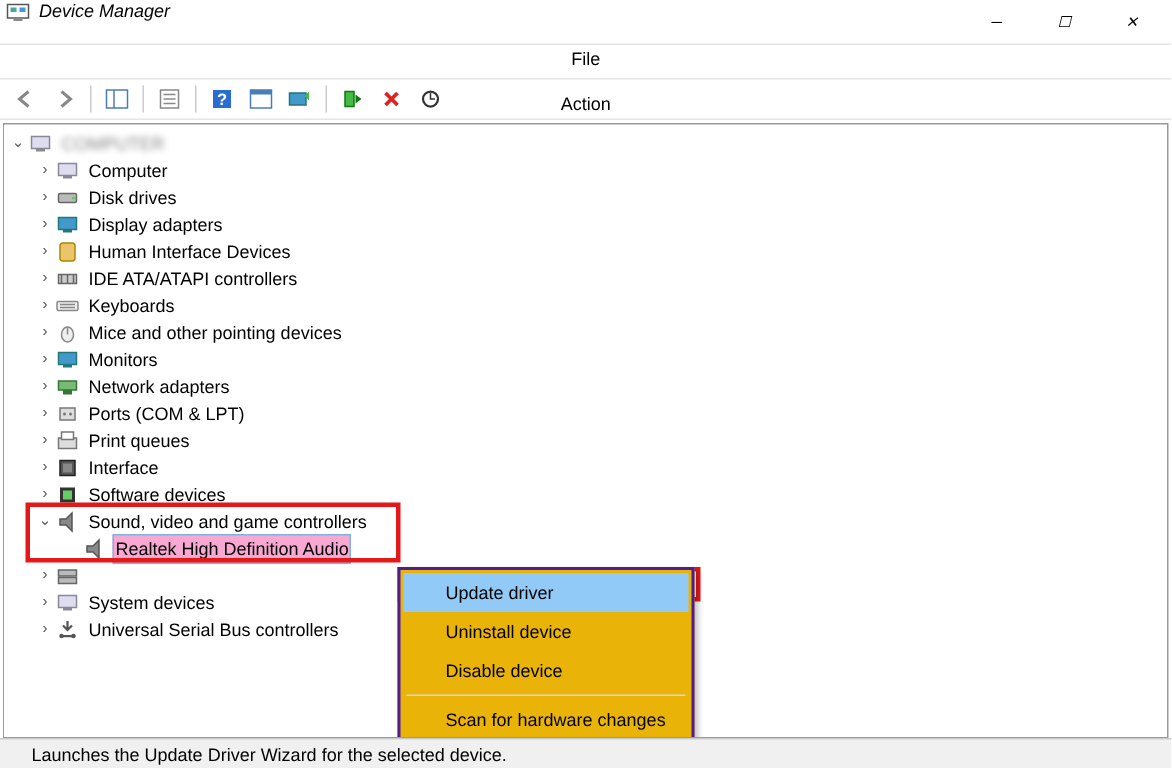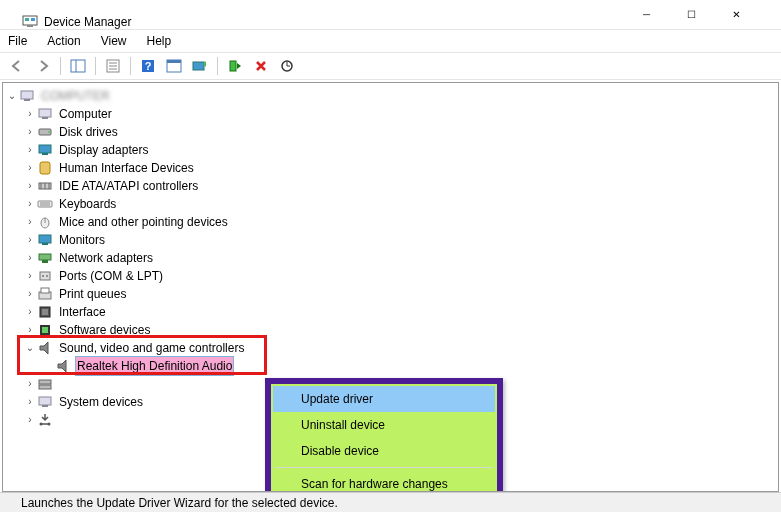--- a/index.html
+++ b/index.html
@@ -1,42 +1,42 @@
 <!DOCTYPE html>
 <html><head>
 <meta charset="utf-8">
 <style>
 * { margin: 0; padding: 0; box-sizing: border-box; }
 body { font-family: "Segoe UI", Tahoma, sans-serif; font-size: 12px; background: #fff; width: 781px; height: 512px; overflow: hidden; position: relative; }
 
-.titlebar { height: 30px; display: flex; align-items: flex-end; padding: 0 22px; border-bottom: 1px solid #e5e5e5; }
+.titlebar { height: 30px; display: flex; align-items: flex-start; padding: 0 4px; border-bottom: 1px solid #e5e5e5; font-style: italic; }
 .titlebar-icon { width: 16px; height: 16px; margin-right: 6px; }
 .titlebar-text { flex: 1; font-size: 12px; }
 .titlebar-controls { display: flex; gap: 0; }
 .titlebar-btn { width: 45px; height: 30px; display: flex; align-items: center; justify-content: center; font-family: "Segoe UI Symbol", sans-serif; font-size: 10px; }
 
-.menubar { height: 22px; display: flex; align-items: center; padding: 0 4px; gap: 12px; }
+.menubar { height: 22px; display: flex; align-items: center; padding: 0 4px; gap: 12px; flex-direction: column; }
 .menubar span { padding: 2px 4px; cursor: default; }
 
 .toolbar { height: 28px; display: flex; align-items: center; padding: 0 6px; gap: 4px; border-top: 1px solid #e5e5e5; border-bottom: 1px solid #e5e5e5; }
 .toolbar-sep { width: 1px; height: 18px; background: #ccc; margin: 0 2px; }
 .toolbar-btn { width: 22px; height: 22px; display: flex; align-items: center; justify-content: center; }
 
 .tree-area { position: absolute; top: 82px; bottom: 20px; left: 2px; right: 2px; border: 1px solid #999; overflow: auto; background: #fff; }
 .tree { padding: 4px 2px; }
 .tree-node { display: flex; align-items: center; height: 18px; line-height: 18px; white-space: nowrap; position: relative; }
 .tree-node .indent { display: inline-block; }
 .tree-toggle { width: 14px; display: inline-flex; justify-content: center; color: #555; font-size: 10px; cursor: default; }
 .tree-icon { width: 16px; height: 16px; display: inline-flex; align-items: center; justify-content: center; margin-right: 4px; }
 .tree-label { padding: 0 2px; }
 .tree-label.selected { background: #f9a8d4; border: 1px solid #7eb4db; padding: 0 1px; }
 
 .highlight-box { border: 3px solid #e31919; position: absolute; pointer-events: none; }
 
-.context-menu { position: absolute; width: 238px; background: #bef264; border: 6px solid #4c1d95; box-shadow: 2px 2px 4px rgba(0,0,0,0.25); padding: 2px; }
+.context-menu { position: absolute; width: 198px; background: #eab308; border: 2px solid #4c1d95; box-shadow: 2px 2px 4px rgba(0,0,0,0.25); padding: 2px; }
 .context-menu .mi { padding: 6px 12px 6px 28px; font-size: 12px; cursor: default; }
 .context-menu .mi.hover { background: #91c9f7; }
 .context-menu .sep { height: 1px; background: #d7d7d7; margin: 3px 2px; }
 
 .statusbar { position: absolute; bottom: 0; left: 0; right: 0; height: 20px; border-top: 1px solid #ccc; padding: 2px 21px; font-size: 12px; background: #f0f0f0; display: flex; align-items: center; }
 
 .root-label { filter: blur(2px); color: #888; }
 </style>
 </head>
 <body>
@@ -334,20 +334,21 @@
         <div class="tree-node">
           <span class="indent" style="width:18px"></span>
           <span class="tree-toggle">›</span>
           <span class="tree-icon">
             <svg width="16" height="16" viewBox="0 0 16 16">
               <path d="M8 2 L8 8 M5 5 L8 8 L11 5 M4 12 L12 12" stroke="#555" fill="none" stroke-width="1.5"></path>
               <circle cx="4" cy="12" r="1.5" fill="#555"></circle>
               <circle cx="12" cy="12" r="1.5" fill="#555"></circle>
             </svg>
           </span>
+          <span class="tree-label">Universal Serial Bus controllers</span>
         </div>
       </div>
   </div>
 
   <div class="highlight-box" style="left:14px; top:252px; width:250px; height:40px;"></div>
   <div class="highlight-box" style="left:262px; top:295px; width:202px; height:23px;"></div>
 
   <div class="context-menu" style="left:262px; top:295px;">
     <div class="mi hover">Update driver</div>
     <div class="mi">Uninstall device</div>

